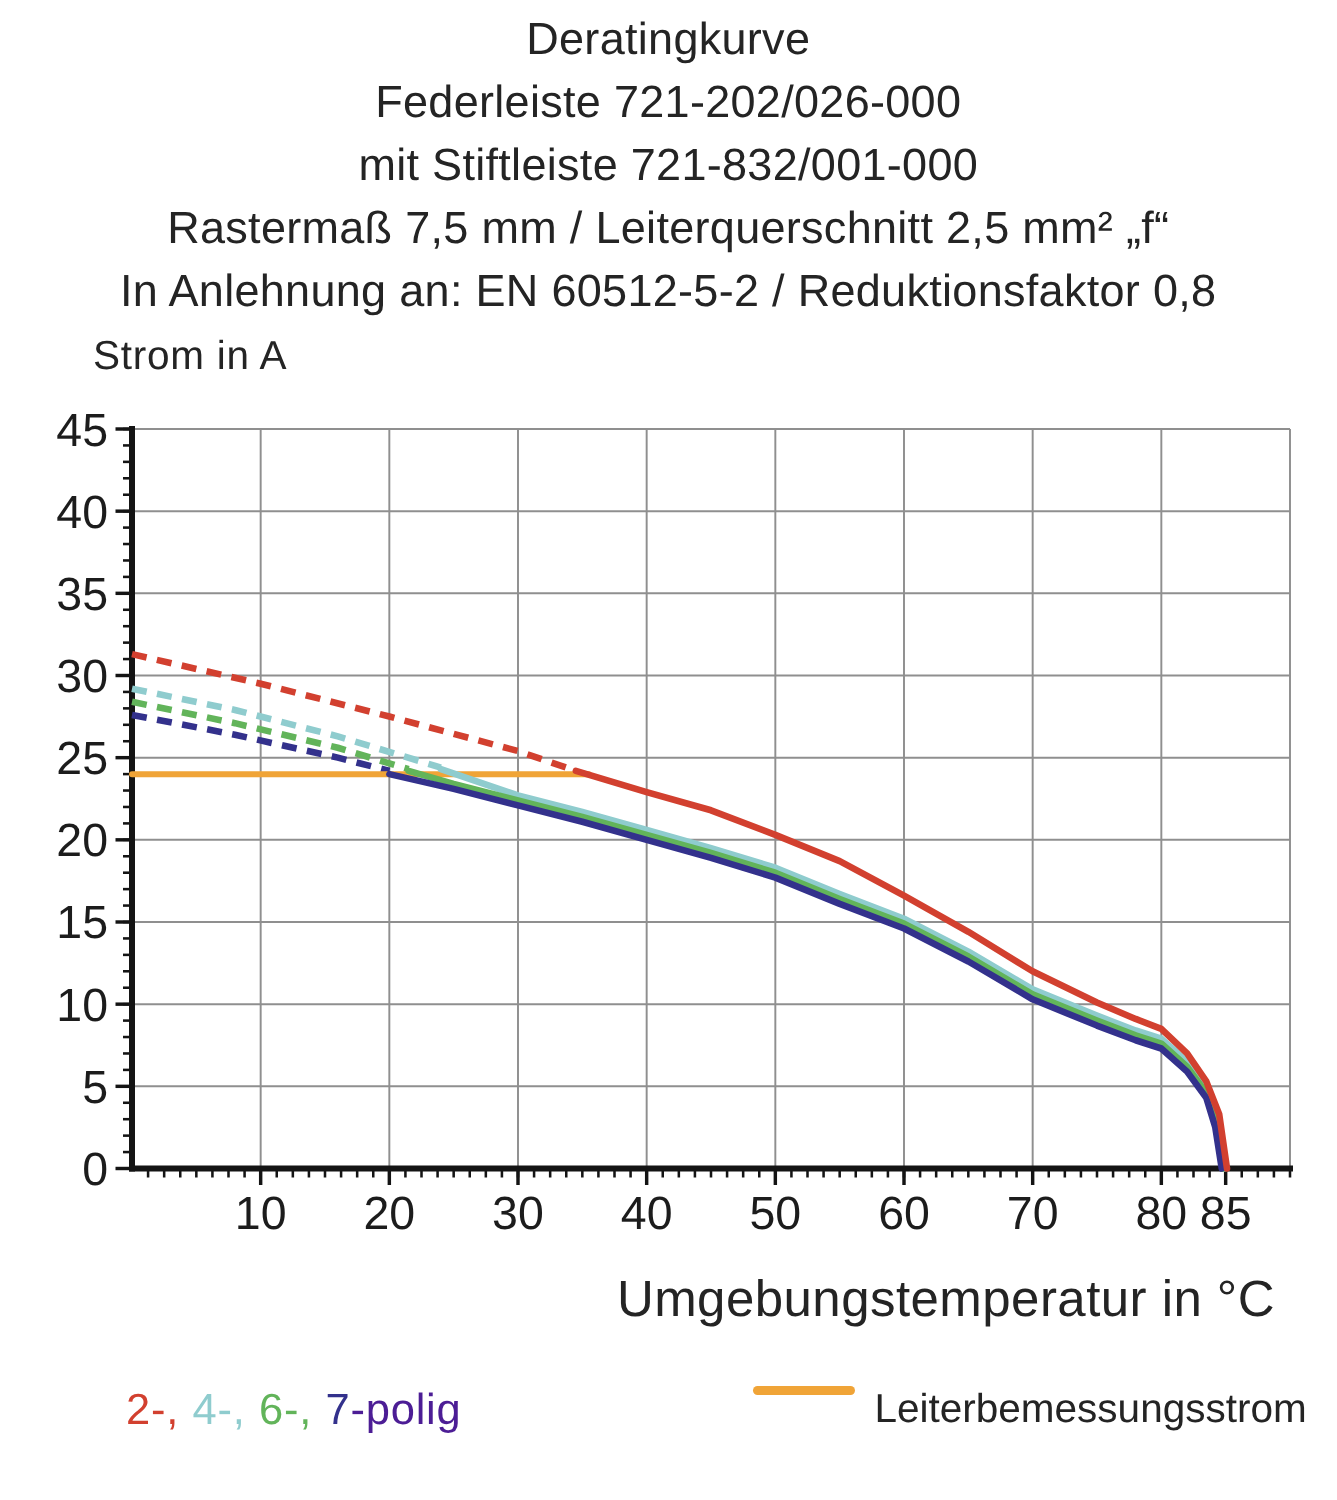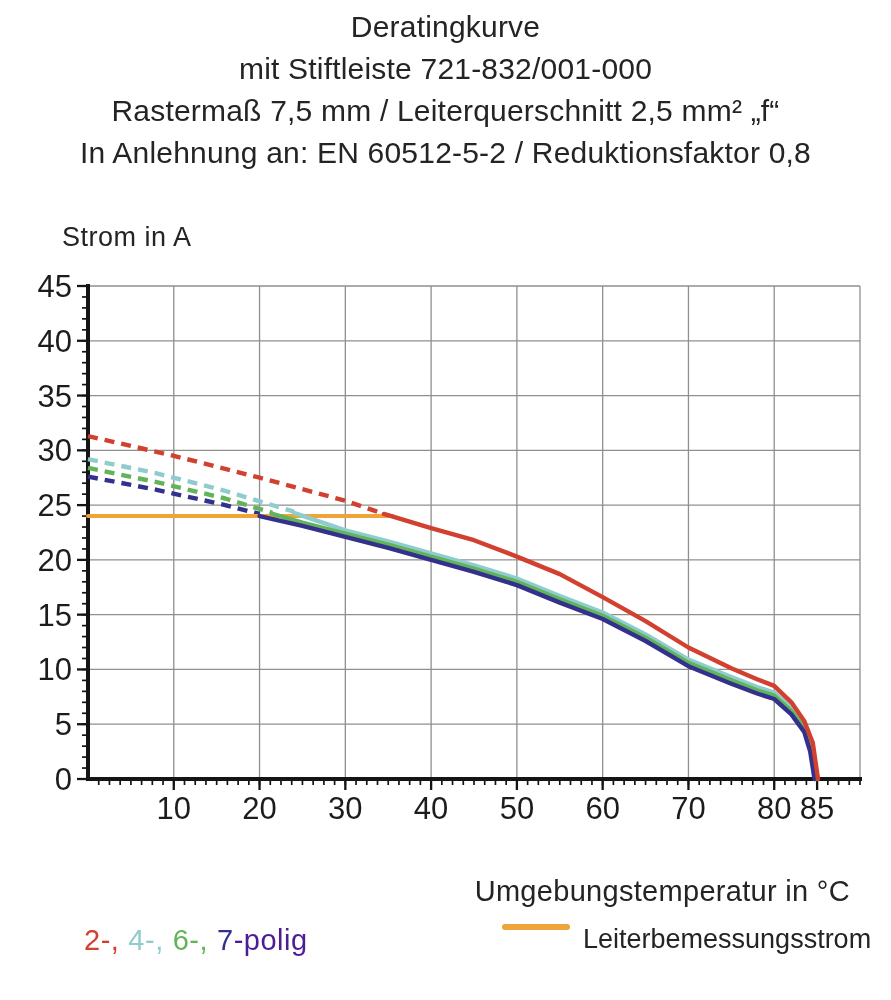--- a/index.html
+++ b/index.html
@@ -5,34 +5,35 @@
   html,body{margin:0;padding:0;}
   body{
     width:891px;height:1000px;background:#ffffff;position:relative;overflow:hidden;
     font-family:"Liberation Sans", sans-serif;color:#242424;
   }
   .title-block{
     position:absolute;top:6px;left:0;width:891px;text-align:center;
     font-size:30px;line-height:42px;letter-spacing:.2px;white-space:nowrap;
   }
   .ylabel{position:absolute;left:42px;top:222px;font-size:27px;letter-spacing:.5px;margin-left:20px;}
-  .xlabel{position:absolute;left:380px;top:847px;width:470px;text-align:right;font-size:29px;letter-spacing:.3px;margin-top:28px;}
+  .xlabel{position:absolute;left:380px;top:847px;width:470px;text-align:right;font-size:34px;letter-spacing:.3px;}
   #chart-svg{position:absolute;left:0;top:0;}
   #chart-svg text{font-family:"Liberation Sans", sans-serif;fill:#1c1c1c;}
   .legend-poles{position:absolute;left:84px;top:924px;font-size:29px;letter-spacing:.5px;white-space:nowrap;}
   .legend-poles span{margin-right:9px;}
   .legend-poles .suffix{margin-left:-9px;margin-right:0;color:#4c1d95;text-align:center;}
   .legend-rated{position:absolute;left:502px;top:924px;display:flex;font-size:27px;}
   .legend-rated .swatch{width:68px;height:6px;border-radius:3px;margin-right:13px;}
 </style>
 </head>
 <body>
 
 <div class="title-block">
   <div>Deratingkurve</div>
+  <div>Federleiste 721-202/026-000</div>
   <div>mit Stiftleiste 721-832/001-000</div>
   <div>Rastermaß 7,5 mm / Leiterquerschnitt 2,5 mm² „f“</div>
   <div>In Anlehnung an: EN 60512-5-2 / Reduktionsfaktor 0,8</div>
 </div>
 
 <div class="ylabel">Strom in A</div>
 
 <svg id="chart-svg" width="891" height="1000" viewBox="0 0 891 1000" aria-hidden="true">
   <g id="g-grid">
       <line x1="88" y1="724.2222222222222" x2="860" y2="724.2222222222222" stroke="#8f8f8f" stroke-width="1.3"></line>

